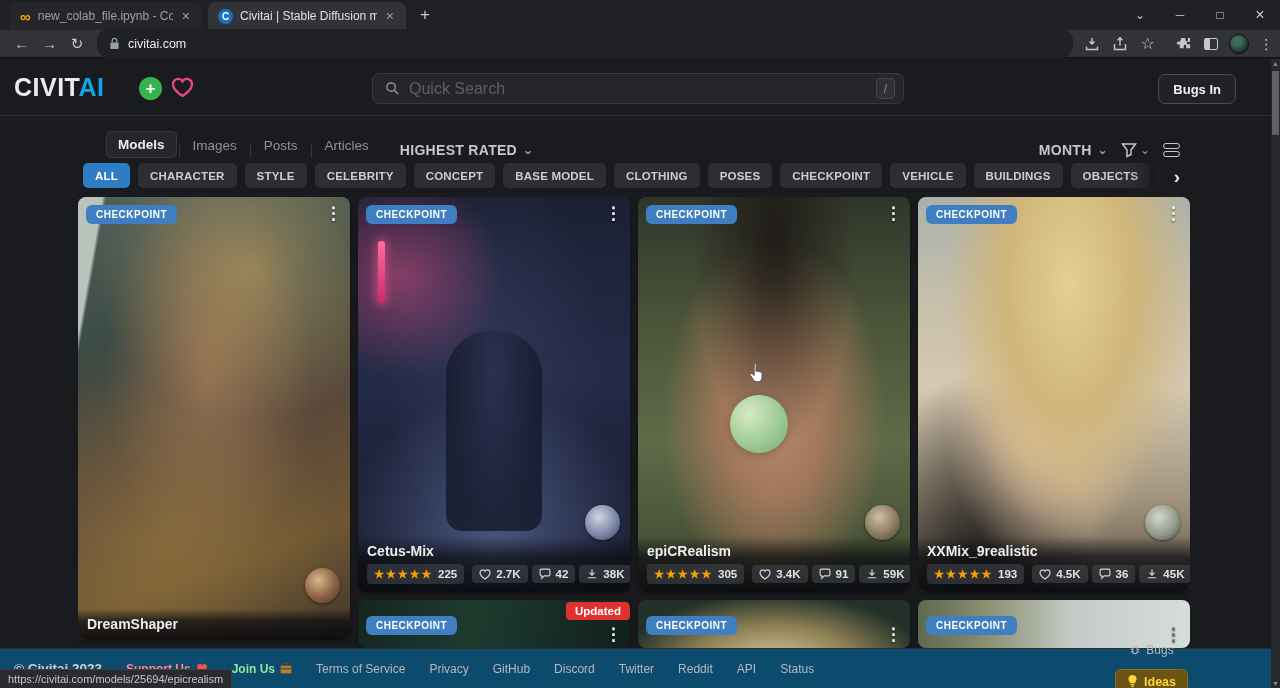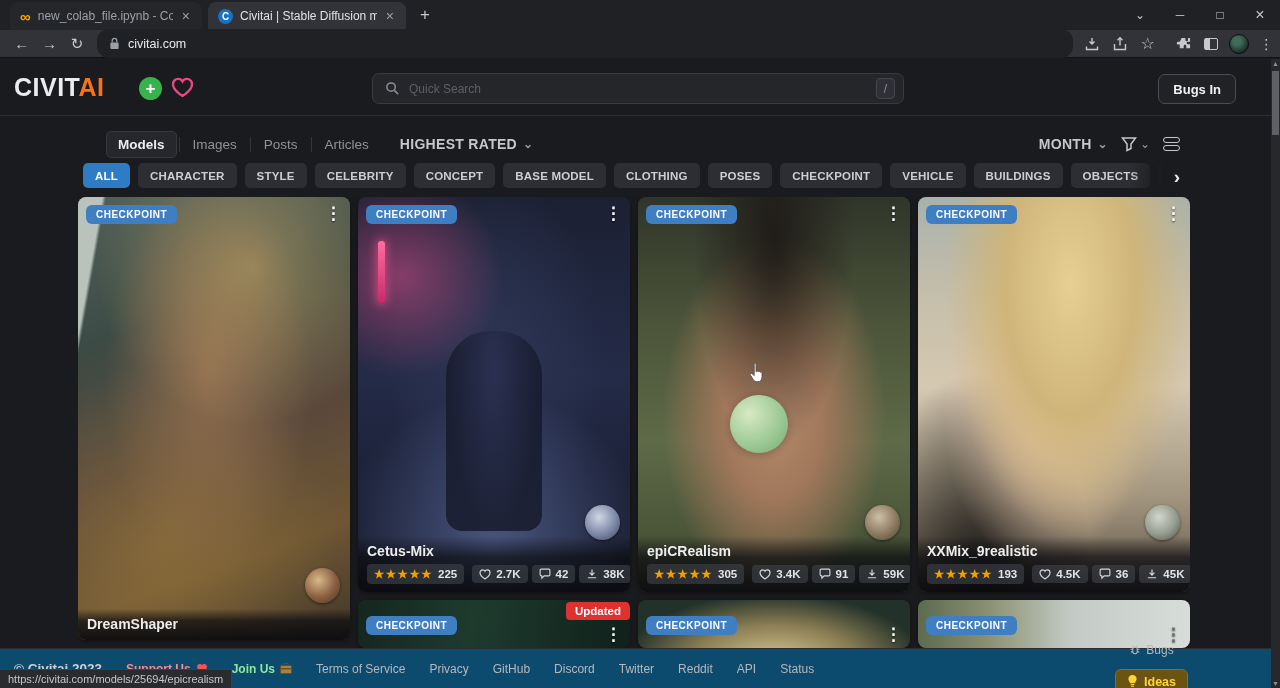--- a/index.html
+++ b/index.html
@@ -27,31 +27,31 @@
   .tb-ic { width:28px; display:flex; align-items:center; justify-content:center; }
   .tb-ic svg { display:block; }
   .glyph-ic { color:#c7c8ca; font-size:14px; }
   .sidepanel-ic { width:14px; height:12px; border:1.5px solid #c7c8ca; border-radius:2px; position:relative; }
   .sidepanel-ic::after { content:""; position:absolute; left:0; top:0; bottom:0; width:5px; background:#c7c8ca; }
   .tb-avatar { width:20px; height:20px; border-radius:50%; background:radial-gradient(circle at 40% 35%, #3f6b5a 25%, #1c2b25 75%); border:1px solid #0c0d0e; }
 
   
   .siteheader { position:absolute; top:59px; left:0; width:1280px; height:57px; background:#1a1b1e; border-bottom:1px solid #2c2e33; }
   .logo { position:absolute; left:14px; top:73px; font-size:25px; font-weight:900; letter-spacing:.5px; color:#ececee; }
-  .logo .blue { color:#f97316; }
+  .logo .blue { color:#0ea5e9; }
   .plusbtn { position:absolute; left:139px; top:77px; width:23px; height:23px; border-radius:50%; background:#37b24d; color:#fff; font-size:17px; font-weight:700; display:flex; align-items:center; justify-content:center; line-height:0; }
   .heartbtn { position:absolute; left:171px; top:77px; }
   .searchbox { position:absolute; left:372px; top:73px; width:532px; height:31px; background:#25262a; border:1px solid #383a40; border-radius:7px; display:flex; align-items:center; padding:0 8px 0 12px; gap:9px; }
-  .searchbox input { flex:1; background:transparent; border:none; outline:none; color:#c1c2c5; font-size:12px; font-family:"Liberation Sans", sans-serif; }
+  .searchbox input { flex:1; background:transparent; border:none; outline:none; color:#c1c2c5; font-size:16px; font-family:"Liberation Sans", sans-serif; }
   .searchbox input::placeholder { color:#5c5f66; }
   .slashkey { width:19px; height:21px; background:#2e3036; border:1px solid #43464d; border-radius:4px; color:#8a8d93; font-size:12px; display:flex; align-items:center; justify-content:center; }
   .signin { position:absolute; right:44px; top:74px; height:30px; padding:0 14px; border:1px solid #4a4d55; border-radius:7px; color:#f0f1f3; font-size:13px; font-weight:700; display:flex; align-items:center; background:#212226; }
 
   
-  .navrow { position:absolute; top:130px; left:86px; right:100px; height:28px; display:flex; align-items:center;padding-left:20px; }
+  .navrow { position:absolute; top:130px; left:86px; right:100px; height:28px; display:flex; align-items:flex-end;padding-left:20px; }
   .ftab { font-size:13.5px; color:#909296; padding:5px 11px; }
   .ftab.active { background:#26272c; border:1px solid #37383d; border-radius:5px; color:#eceded; font-weight:700; }
   .vsep { width:1px; height:15px; background:#35363a; margin:0 2px; }
   .sortdd { margin-left:20px; display:flex; align-items:center; gap:6px; font-size:14px; font-weight:800; letter-spacing:.3px; color:#c6c7ca; }
   .chev { color:#9b9da2; font-size:12px; line-height:1; }
   .navright { margin-left:auto; display:flex; align-items:center; gap:13px; }
   .perioddd { display:flex; align-items:center; gap:6px; font-size:14px; font-weight:800; letter-spacing:.3px; color:#c6c7ca; }
   .funnelwrap { display:flex; align-items:center; gap:3px; }
   .layout-ic { display:flex; flex-direction:column; gap:2px; }
   .layout-ic i { width:17px; height:6px; border:1.5px solid #c6c7ca; border-radius:3px; }

